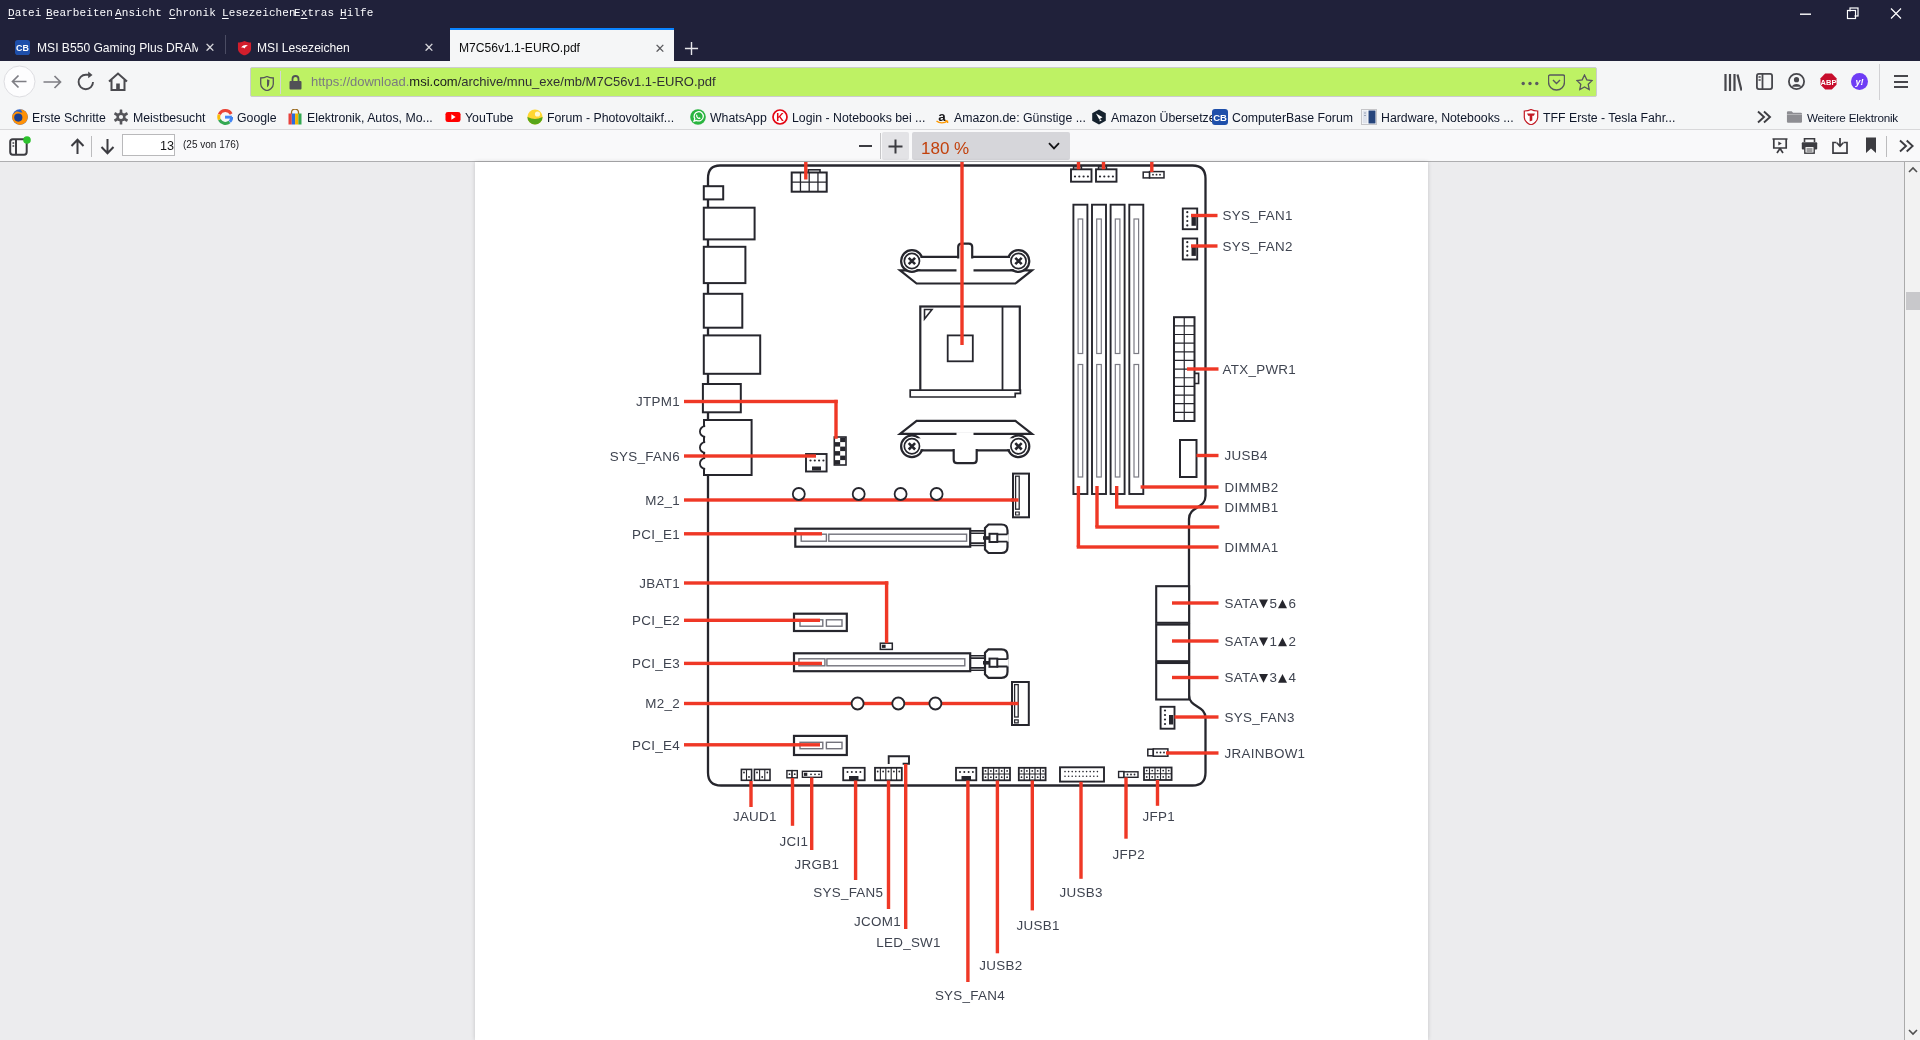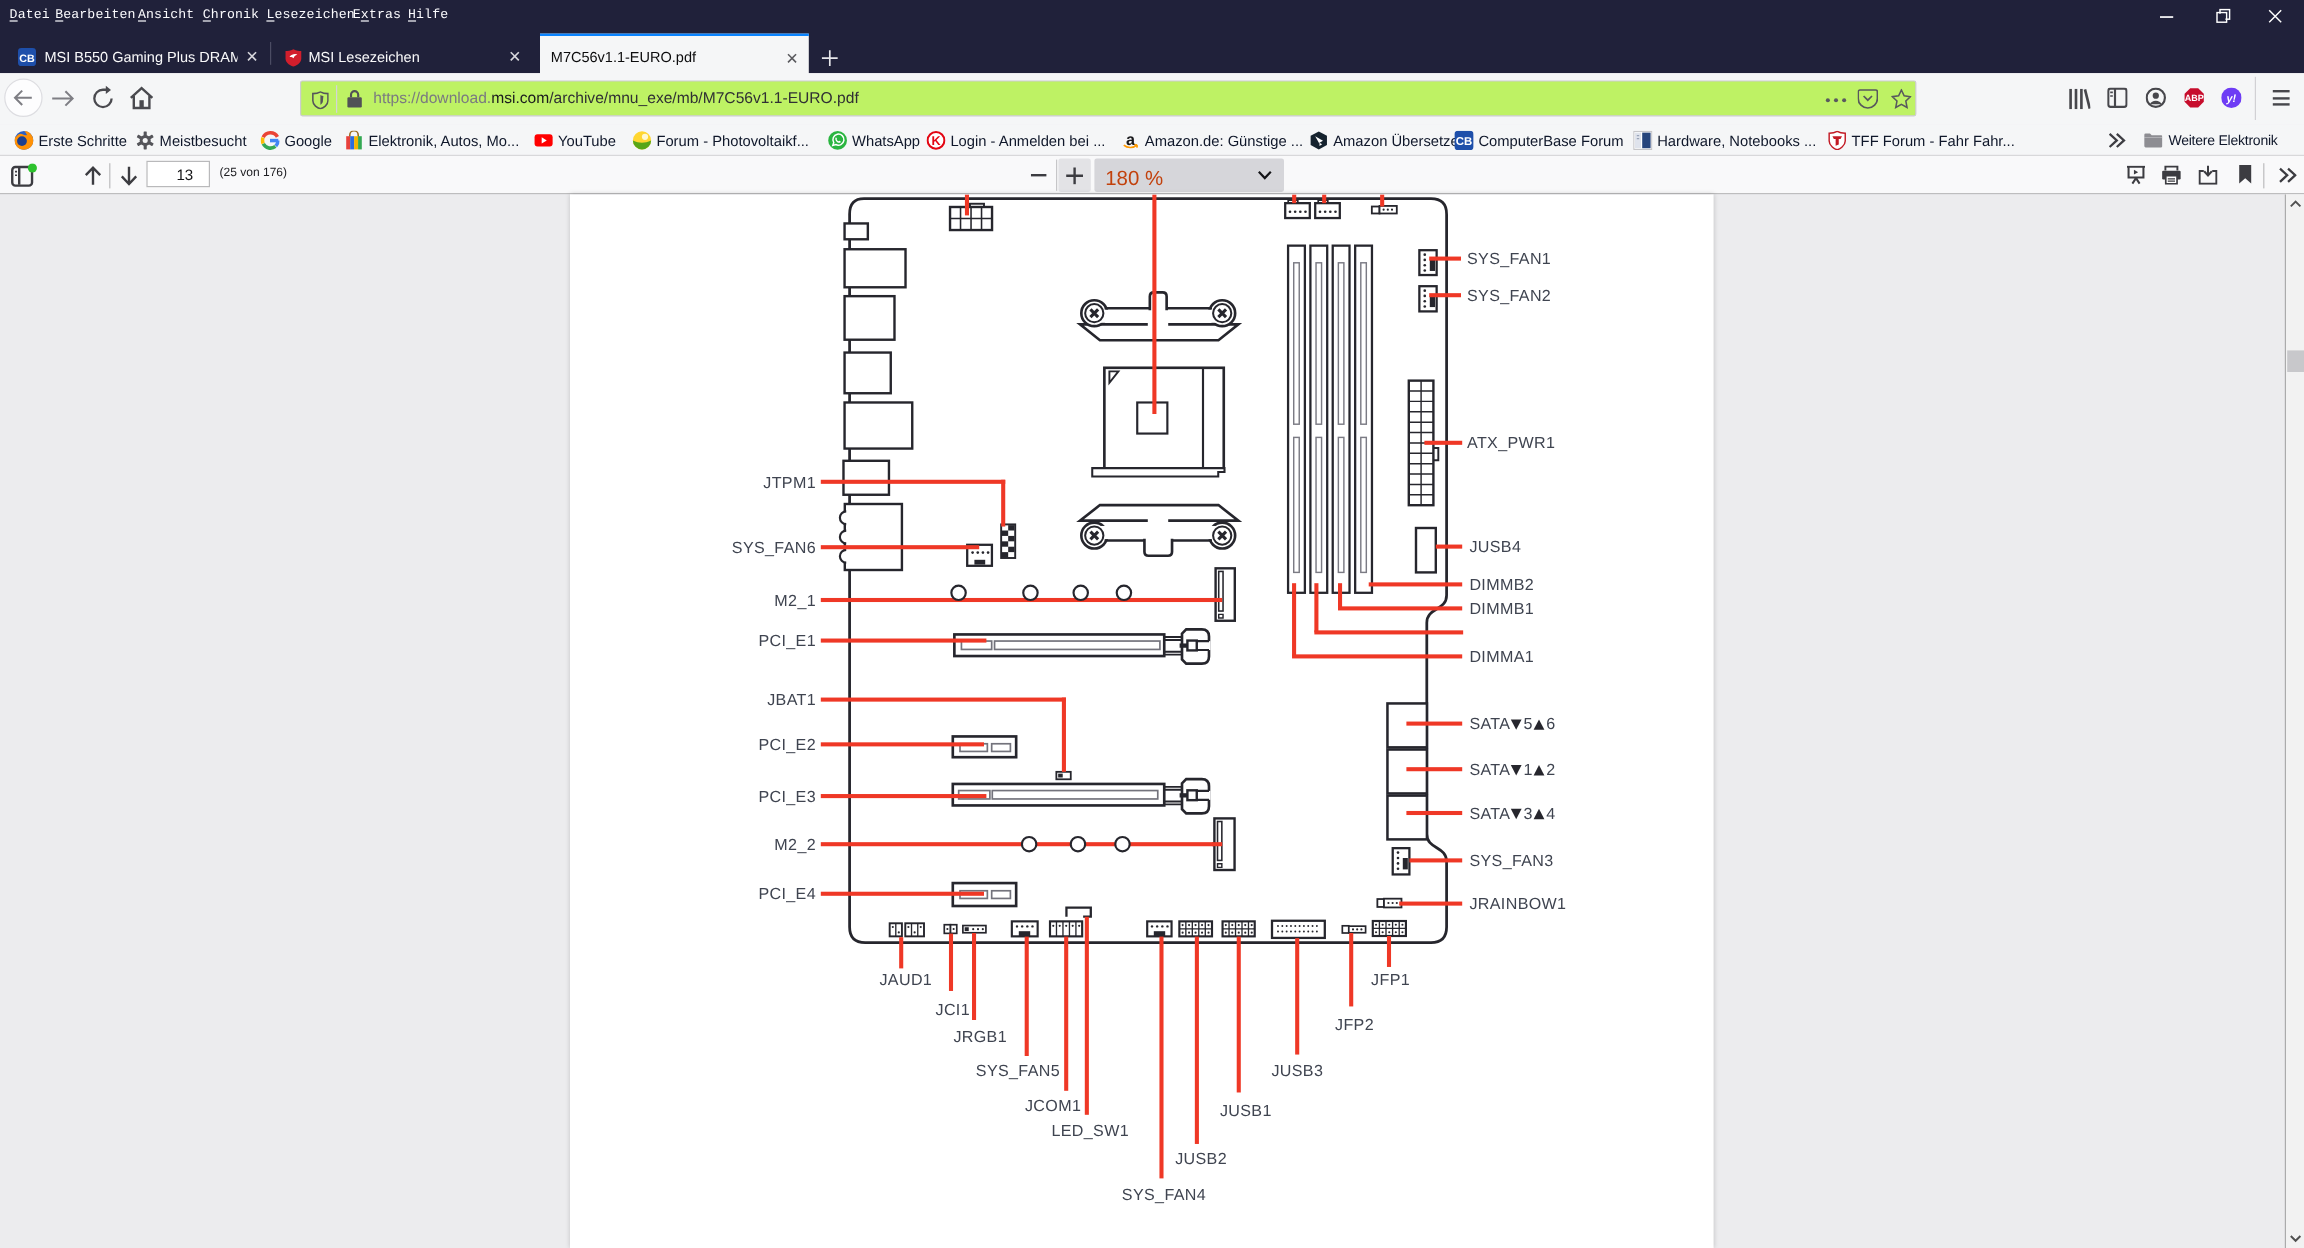--- a/index.html
+++ b/index.html
@@ -252,21 +252,21 @@
         <path d="M6.2 5.9 C6.4 5.5 6.9 5.5 7.1 5.9 L7.5 6.7 C7.3 7.1 7.2 7.3 7.4 7.6 C7.7 8.1 8.2 8.5 8.7 8.7 C9 8.8 9.2 8.6 9.5 8.3 L10.3 8.7 C10.7 8.9 10.7 9.4 10.3 9.7 C8.5 11 5.5 8 6.2 5.9 Z" fill="#fff"></path>
       </svg>
       <span class="lbl">WhatsApp</span>
     </div>
 
   <div class="bm" style="left:772px">
       <svg class="bmic" width="16" height="16" viewBox="0 0 16 16">
         <circle cx="8" cy="8" r="7" fill="#fff" stroke="#e30613" stroke-width="1.7"></circle>
         <text x="8" y="12" font-size="10.5" font-weight="bold" fill="#e30613" text-anchor="middle">K</text>
       </svg>
-      <span class="lbl">Login - Anmelden bei ...</span>
+      <span class="lbl">Login - Notebooks bei ...</span>
     </div>
 
   <div class="bm" style="left:934px">
       <svg class="bmic" width="16" height="16" viewBox="0 0 16 16">
         <text x="8" y="11.5" font-size="13.5" font-weight="bold" fill="#19191c" text-anchor="middle">a</text>
         <path d="M2.5 12 C5.5 14.6 10.5 14.6 13.5 11.7 M13.5 11.7 L13.6 14 M13.5 11.7 L11.3 11.9" fill="none" stroke="#ff9900" stroke-width="1.4"></path>
       </svg>
       <span class="lbl">Amazon.de: Günstige ...</span>
     </div>
 
@@ -295,21 +295,21 @@
         <path d="M3 4 L5 4 M3 6.5 L5 6.5" stroke="#9aa4b8" stroke-width="1"></path>
       </svg>
       <span class="lbl">Hardware, Notebooks ...</span>
     </div>
 
   <div class="bm" style="left:1523px">
       <svg class="bmic" width="16" height="16" viewBox="0 0 16 16">
         <path d="M8 0.5 C10.3 1.8 13.2 2 14.7 2 L14.7 8.5 C14.7 12.5 10 15.3 8 15.8 C6 15.3 1.3 12.5 1.3 8.5 L1.3 2 C2.8 2 5.7 1.8 8 0.5 Z" fill="#fff" stroke="#c21a24" stroke-width="1.2"></path>
         <path d="M4 4.5 H12 L10.8 6.8 H9.3 L9.3 11.5 L6.7 12.5 L6.7 6.8 H5.2 Z" fill="#c21a24"></path>
       </svg>
-      <span class="lbl">TFF Forum - Fahr Fahr...</span>
+      <span class="lbl">TFF Erste - Tesla Fahr...</span>
     </div>
 
   <svg class="abs" style="left:1756px;top:6px" width="16" height="14" viewBox="0 0 16 14">
       <path d="M2 1.5 L8 7 L2 12.5 M8 1.5 L14 7 L8 12.5" fill="none" stroke="#3e3e43" stroke-width="1.9"></path>
     </svg>
 
   <div class="bm" style="left:1786px">
       <svg class="bmic" width="17" height="15" viewBox="0 0 17 15">
         <path d="M1 2.5 a1.2 1.2 0 0 1 1.2-1.2 H6 L7.5 3 H15.8 a1.2 1.2 0 0 1 1.2 1.2 V12.5 a1.2 1.2 0 0 1 -1.2 1.2 H2.2 A1.2 1.2 0 0 1 1 12.5 Z" fill="#8d8d92"></path>
         <path d="M1 5 H17 V4.4 H1 Z" fill="#fff" opacity="0.6"></path>
@@ -329,21 +329,21 @@
 
   <svg class="abs" style="left:69px;top:8px" width="17" height="17" viewBox="0 0 17 17">
     <path d="M8.5 16 V2 M2.5 8 L8.5 1.7 L14.5 8" fill="none" stroke="#3c3c41" stroke-width="2"></path>
   </svg>
   <div class="abs" style="left:91px;top:6px;width:1px;height:21px;background:#bcbcbe"></div>
 
   <svg class="abs" style="left:99px;top:8px" width="17" height="17" viewBox="0 0 17 17">
     <path d="M8.5 1 V15 M2.5 9 L8.5 15.3 L14.5 9" fill="none" stroke="#3c3c41" stroke-width="2"></path>
   </svg>
 
-  <div class="pin" style="left:122px;top:4px;width:53px;height:22px;font-size:12.6px;color:#151517;text-align:right;line-height:22px;padding-right:13px;box-sizing:border-box;">13</div>
+  <div class="pin" style="left:122px;top:4px;width:53px;height:22px;font-size:12.6px;color:#151517;text-align:right;line-height:22px;padding-right:0;box-sizing:border-box;">13</div>
   <span class="abs" style="left:183px;top:9px;font-size:10px;color:#202024">(25 von 176)</span>
 
   <svg class="abs" style="left:859px;top:14px" width="14" height="4" viewBox="0 0 14 4">
       <rect x="0" y="1" width="13" height="2" fill="#3c3c41"></rect>
     </svg>
   <div class="abs" style="left:880px;top:3px;width:1px;height:26px;background:#c6c6c8"></div>
 
   <div class="abs" style="left:881.5px;top:2px;width:27px;height:28px;background:#e3e3e6;border-radius:2px"></div>
   <svg class="abs" style="left:888px;top:9px" width="15" height="15" viewBox="0 0 15 15">
       <path d="M7.5 0.5 V14.5 M0.5 7.5 H14.5" stroke="#3c3c41" stroke-width="2"></path>

